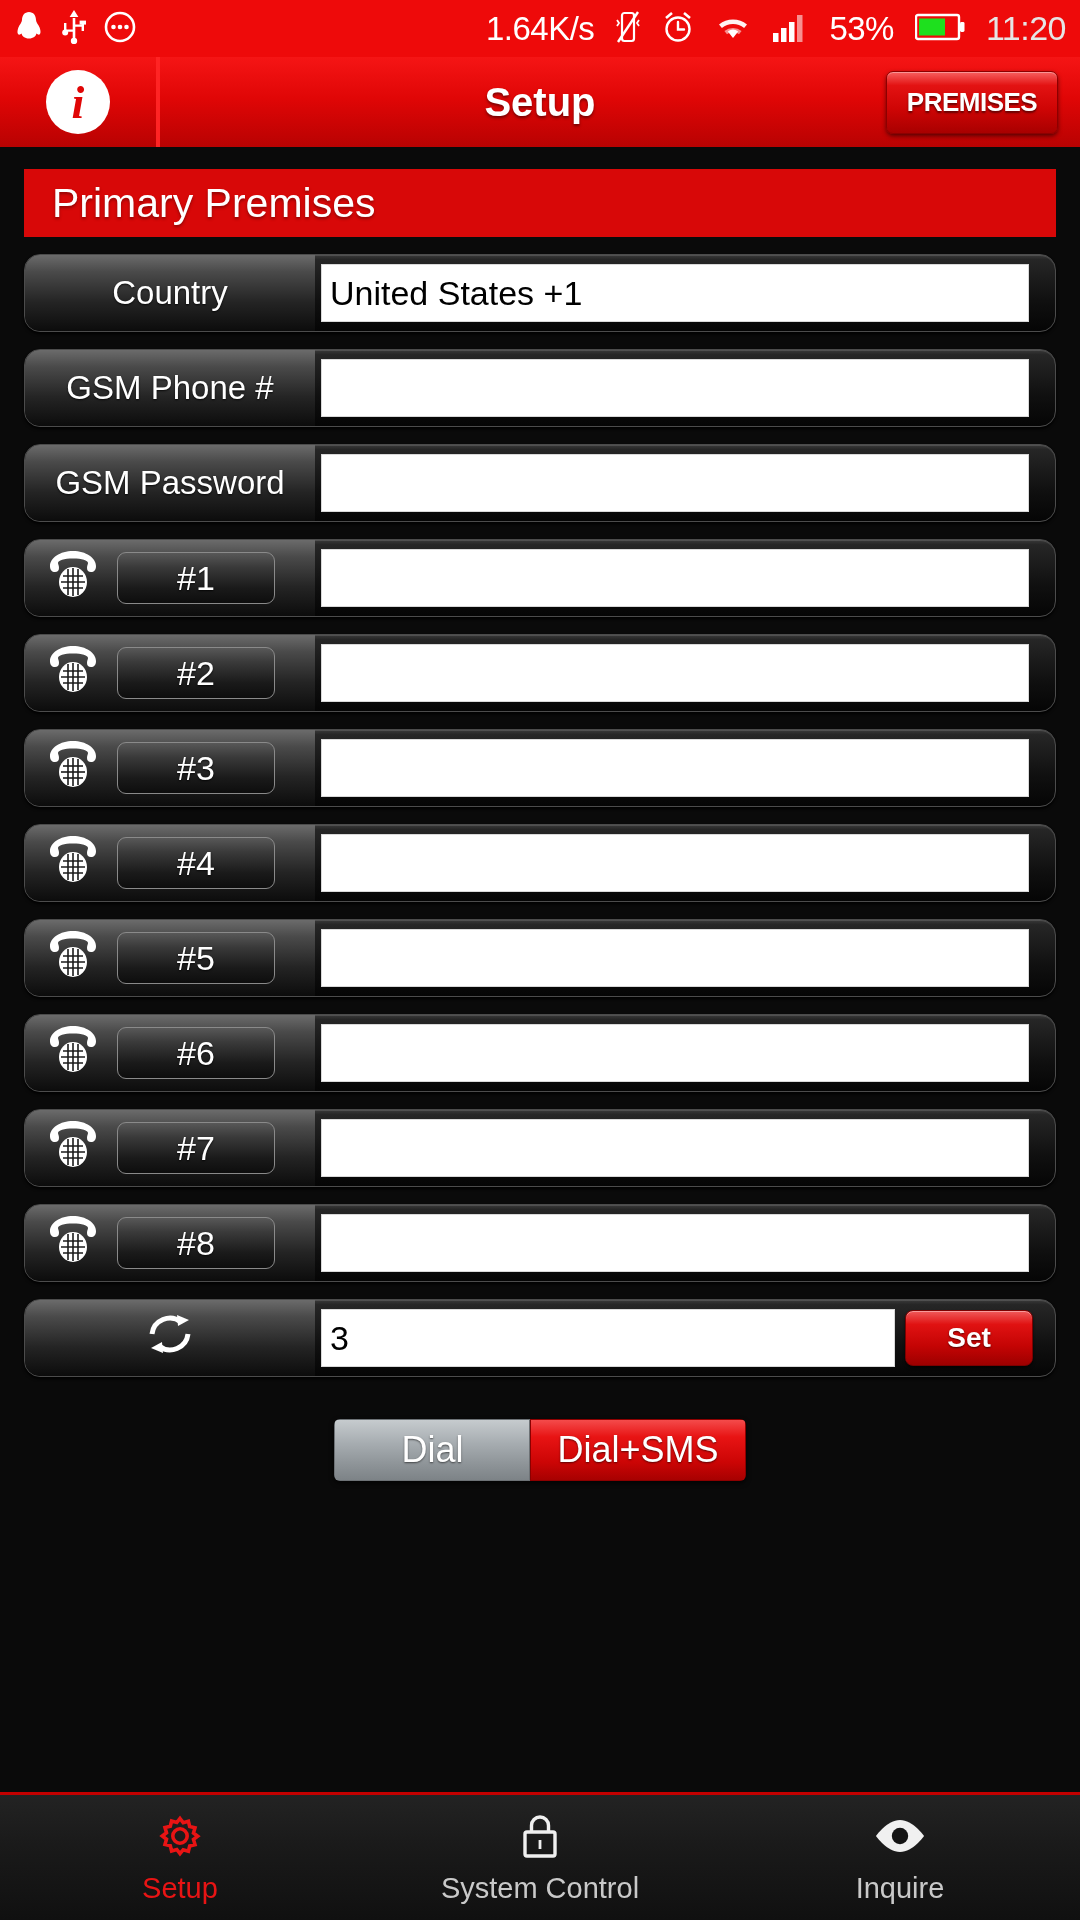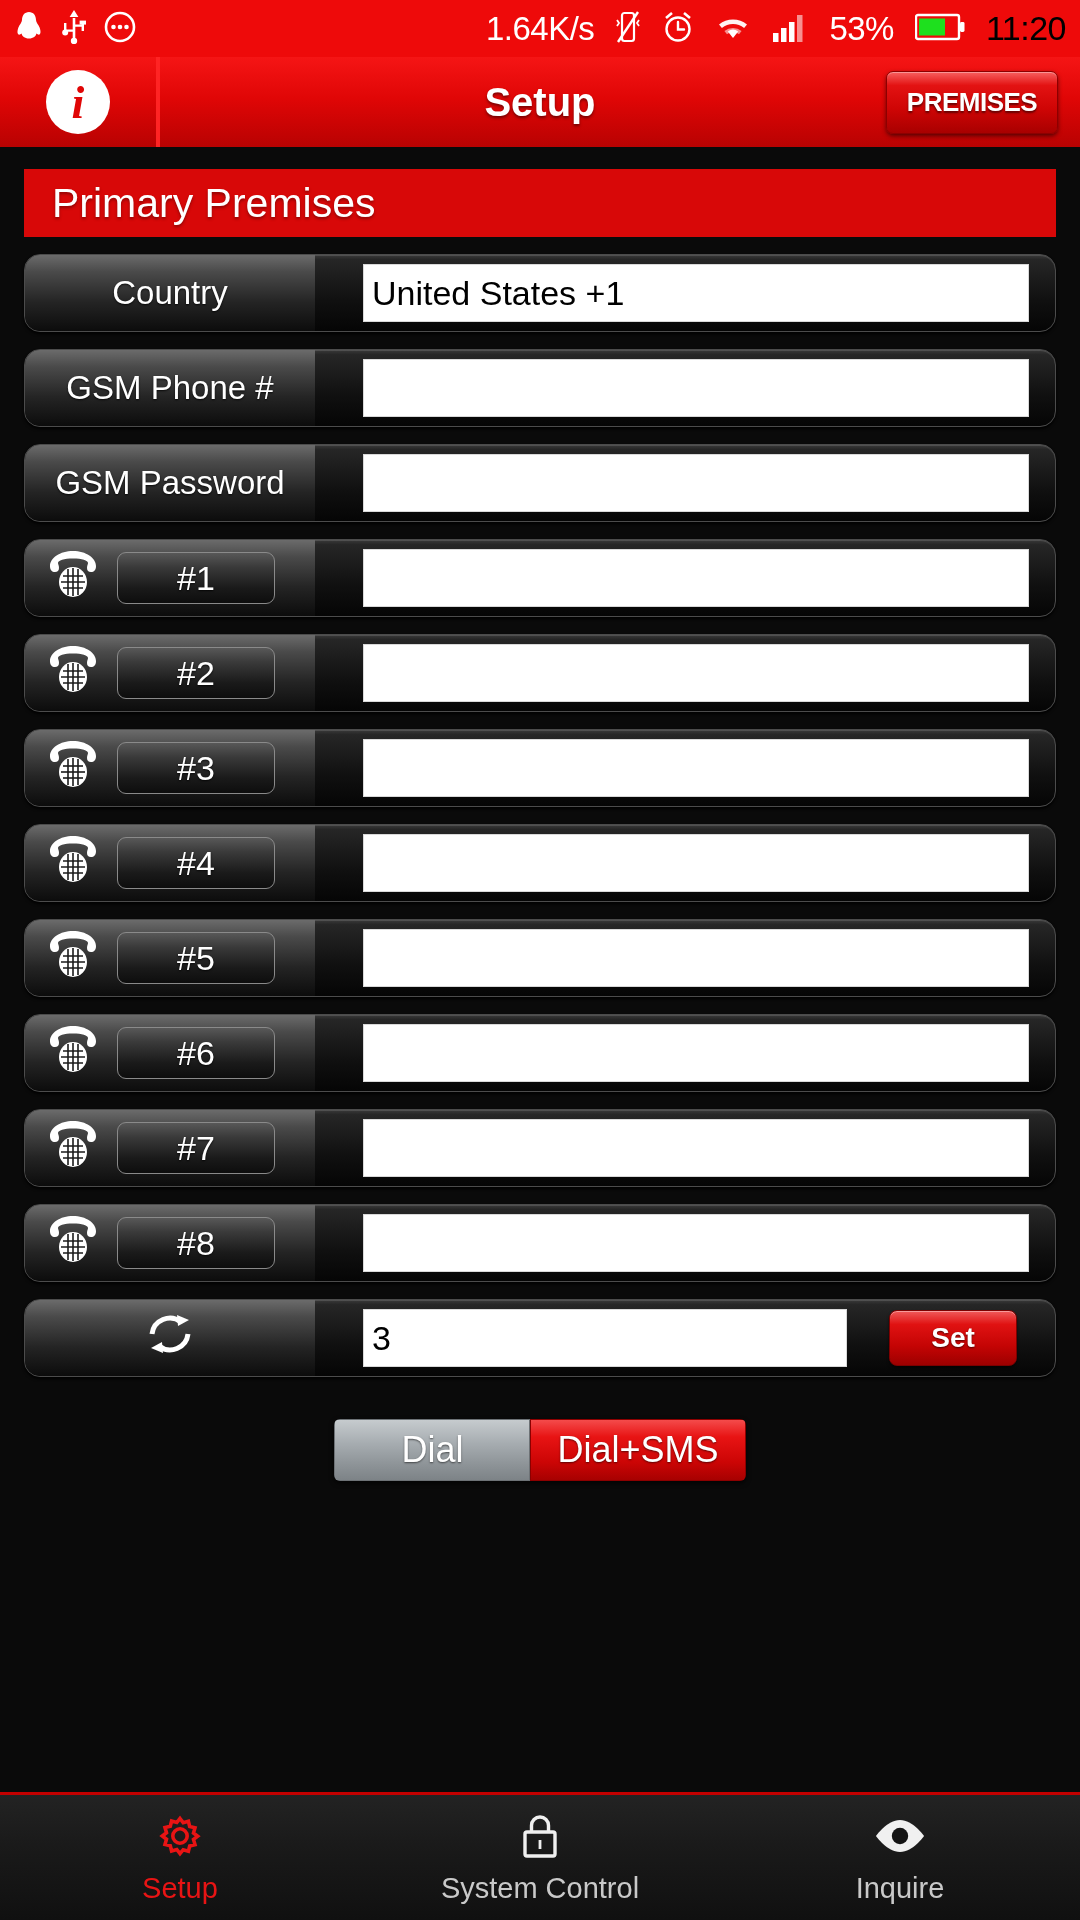--- a/index.html
+++ b/index.html
@@ -13,21 +13,21 @@
 
   
   .statusbar{
     height:57px; background:#ee0a0a;
     display:flex; align-items:center; justify-content:space-between;
     padding:0 14px;
   }
   .sb-left{ display:flex; align-items:center; gap:17px; }
   .sb-right{ display:flex; align-items:center; gap:21px; }
   .sb-text{ color:#fff; font-size:33px; font-weight:400; letter-spacing:-.5px; }
-  .sb-clock{ color:#000000; font-size:34px; font-weight:400; letter-spacing:-.5px; }
+  .sb-clock{ color:#e5e5e5; font-size:34px; font-weight:400; letter-spacing:-.5px; }
 
   
   .header{
     position:relative; height:90px;
     background:linear-gradient(180deg,#f51515 0%,#e00606 46%,#b80202 100%);
     display:flex; align-items:center;
   }
   .hdr-info-zone{
     width:160px; height:100%;
     display:flex; align-items:center; justify-content:center;
@@ -67,21 +67,21 @@
     text-shadow:0 2px 3px rgba(0,0,0,.35);
   }
 
   
   .row{
     margin-top:17px; height:78px;
     border-radius:16px;
     background:linear-gradient(180deg,#3a3a3a 0%,#262626 6%,#101010 60%,#050505 100%);
     border:1px solid #4c4c4c;
     box-shadow:0 2px 3px rgba(0,0,0,.9), inset 0 1px 0 rgba(255,255,255,.12);
-    display:flex; align-items:center; overflow:hidden;gap:32px;
+    display:flex; align-items:center; overflow:hidden;
   }
   .row-label{
     width:290px; height:100%;
     display:flex; align-items:center; justify-content:center;
     background:linear-gradient(180deg,#6b6b6b 0%,#4a4a4a 22%,#242424 62%,#0c0c0c 100%);
     color:#fff; font-size:33px;
     text-shadow:0 1px 2px rgba(0,0,0,.8);
     border-radius:15px 0 0 15px;
     flex-shrink:0;
   }
@@ -90,32 +90,32 @@
   }
   .num-chip{
     width:158px; height:52px; border-radius:9px;
     border:1px solid #8a8a8a;
     background:linear-gradient(180deg,#585858 0%,#3a3a3a 28%,#1a1a1a 70%,#0d0d0d 100%);
     display:flex; align-items:center; justify-content:center;
     color:#fff; font-size:34px;
     text-shadow:0 1px 2px rgba(0,0,0,.8);
   }
   .row-field{
-    flex:1; height:58px; margin-right:26px; margin-left:16px;
+    flex:1; height:58px; margin-right:26px; margin-left:6px;
     background:#fff; border:1px solid #d9d9d9;
     display:flex; align-items:center; padding-left:8px;
     color:#000; font-size:34px;
   }
   .row-field.empty{ }
 
   
   .set-row .row-label{ justify-content:center; }
   .set-row .row-field{ flex:1; margin-right:10px; }
   .set-btn{
-    width:128px; height:56px; margin-right:38px; border-radius:8px;
+    width:128px; height:56px; margin-right:22px; border-radius:8px;
     background:linear-gradient(180deg,#f05a5a 0%,#e01212 25%,#c40404 65%,#9d0000 100%);
     border:1px solid #7d0000;
     box-shadow:0 2px 3px rgba(0,0,0,.6), inset 0 1px 0 rgba(255,255,255,.4);
     display:flex; align-items:center; justify-content:center;
     color:#fff; font-size:28px; font-weight:bold;
     text-shadow:0 1px 2px rgba(0,0,0,.6);
     flex-shrink:0;
   }
 
   

